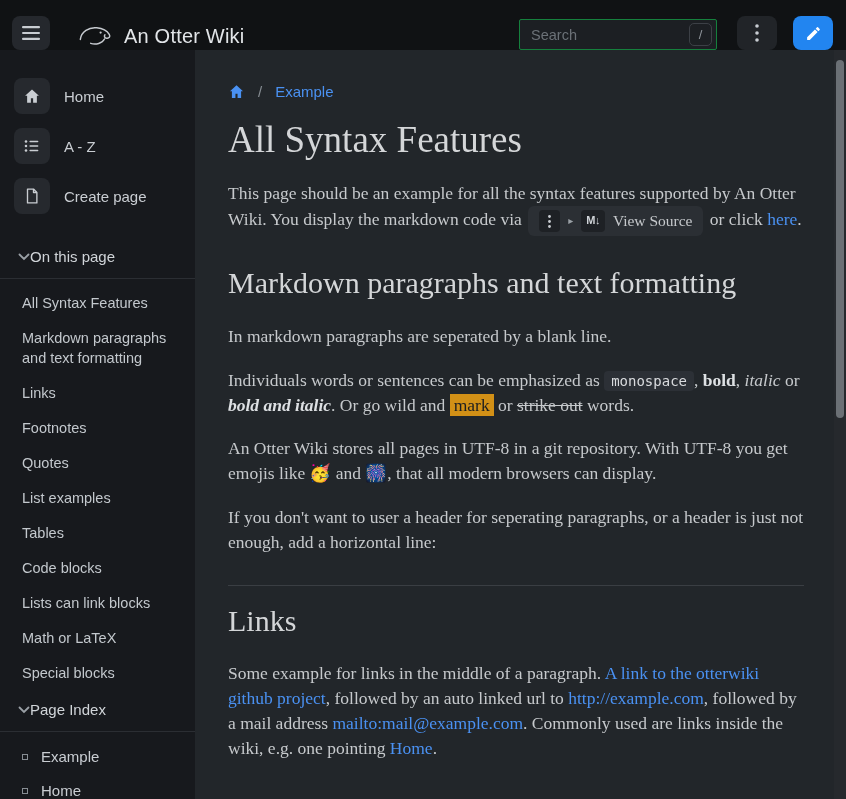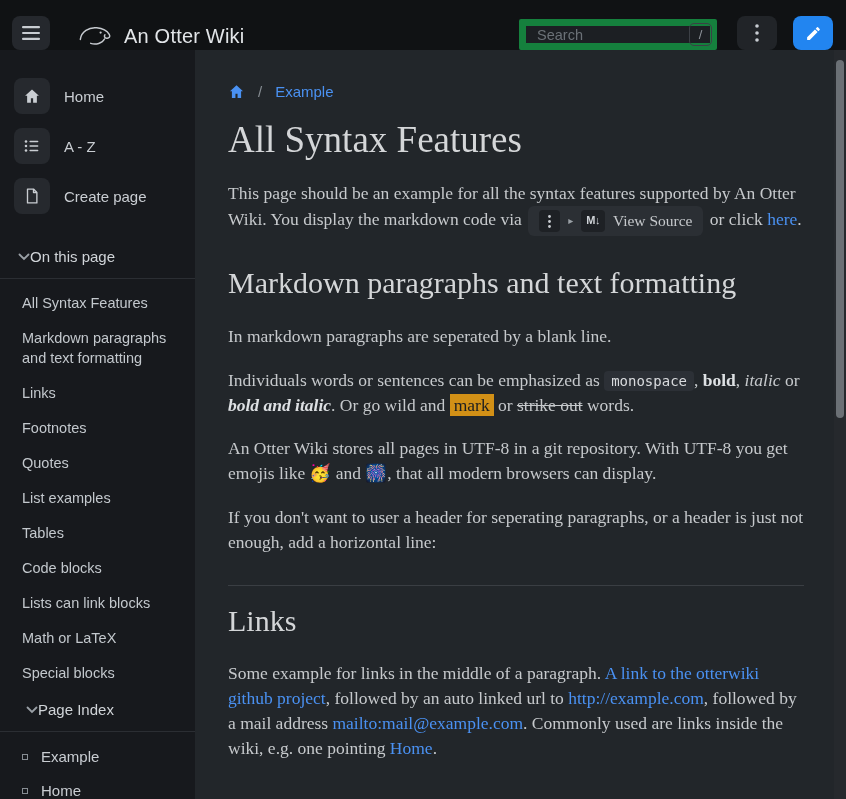--- a/index.html
+++ b/index.html
@@ -20,21 +20,21 @@
     background:#25282d; display:flex; align-items:center; justify-content:center;
     cursor:pointer;
   }
   .brand { display:flex; align-items:center; gap:10px; margin-left:26px; }
   .brand-title { color:#e2e5e8; font-size:20px; font-weight:500; letter-spacing:.2px; }
   .nav-spacer { flex:1; }
   .search-wrap {
     position:relative; width:198px; height:31px; margin-right:20px;
   }
   .search-input {
-    width:100%; height:100%; background:#1c1f23; border:7px solid #15803d;
+    width:100%; height:100%; background:#1c1f23; border:1px solid #15803d;
     border-radius:2px; color:#c6cacf; font-size:14.5px; padding:0 34px 0 11px;
     font-family:"Liberation Sans", sans-serif; outline:none;
   }
   .search-input::placeholder { color:#6b7177; }
   .search-shortcut {
     position:absolute; right:5px; top:4px; width:23px; height:23px;
     border:1px solid #3c4046; border-radius:5px; color:#8f959b;
     font-size:13px; display:flex; align-items:center; justify-content:center;
   }
   .kebab-btn {
@@ -226,21 +226,21 @@
     <div class="toc-item">Footnotes</div>
     <div class="toc-item">Quotes</div>
     <div class="toc-item">List examples</div>
     <div class="toc-item">Tables</div>
     <div class="toc-item">Code blocks</div>
     <div class="toc-item">Lists can link blocks</div>
     <div class="toc-item">Math or LaTeX</div>
     <div class="toc-item">Special blocks</div>
   </div>
 
-  <div class="section-head" style="margin-top:18px;margin-left:8px;">
+  <div class="section-head" style="margin-top:18px;">
     <span>
       <svg width="12" height="8" viewBox="0 0 12 8" fill="none" stroke="#9aa0a6" stroke-width="1.8" stroke-linecap="round">
         <path d="M1.5 1.5 6 6l4.5-4.5"></path>
       </svg>
     </span>
     <span>Page Index</span>
   </div>
   <hr class="side-divider">
 
   <div class="pageindex-list">

